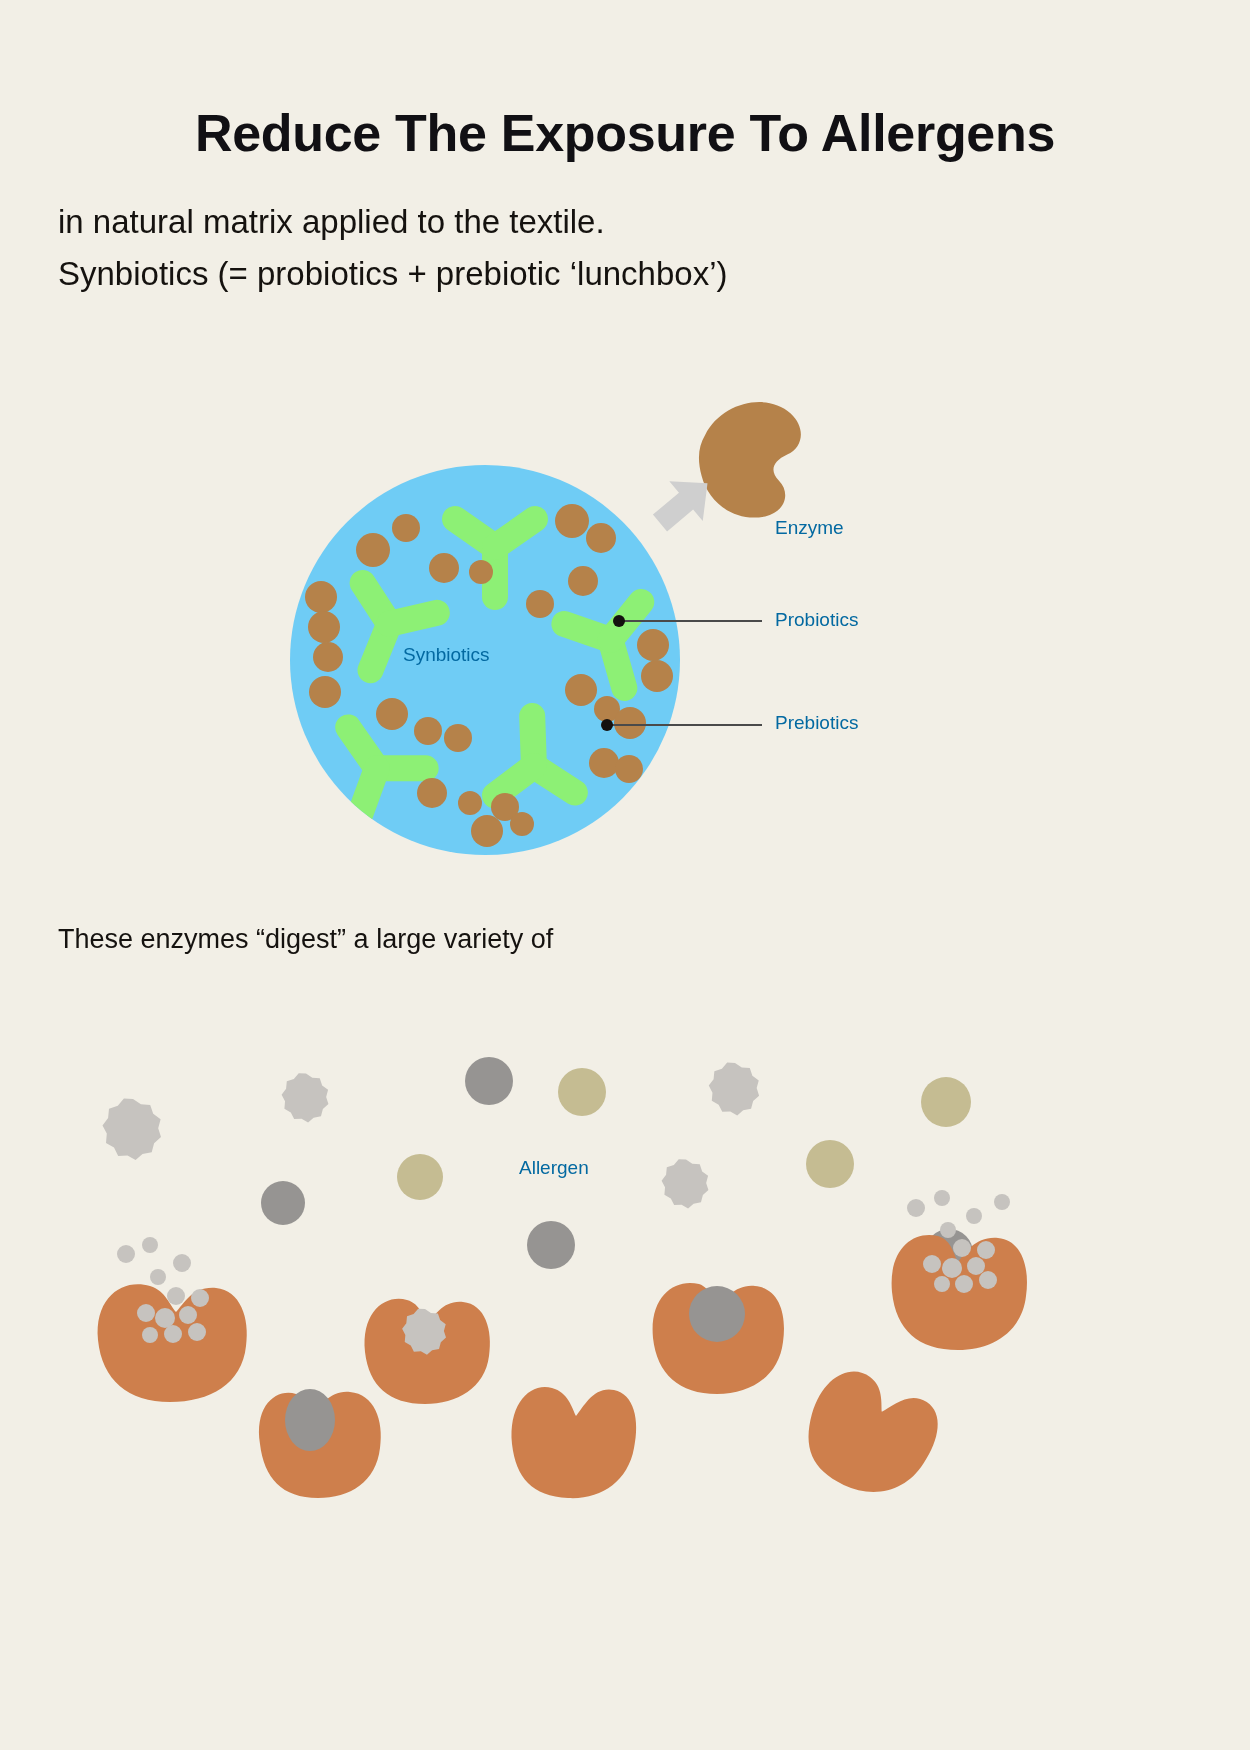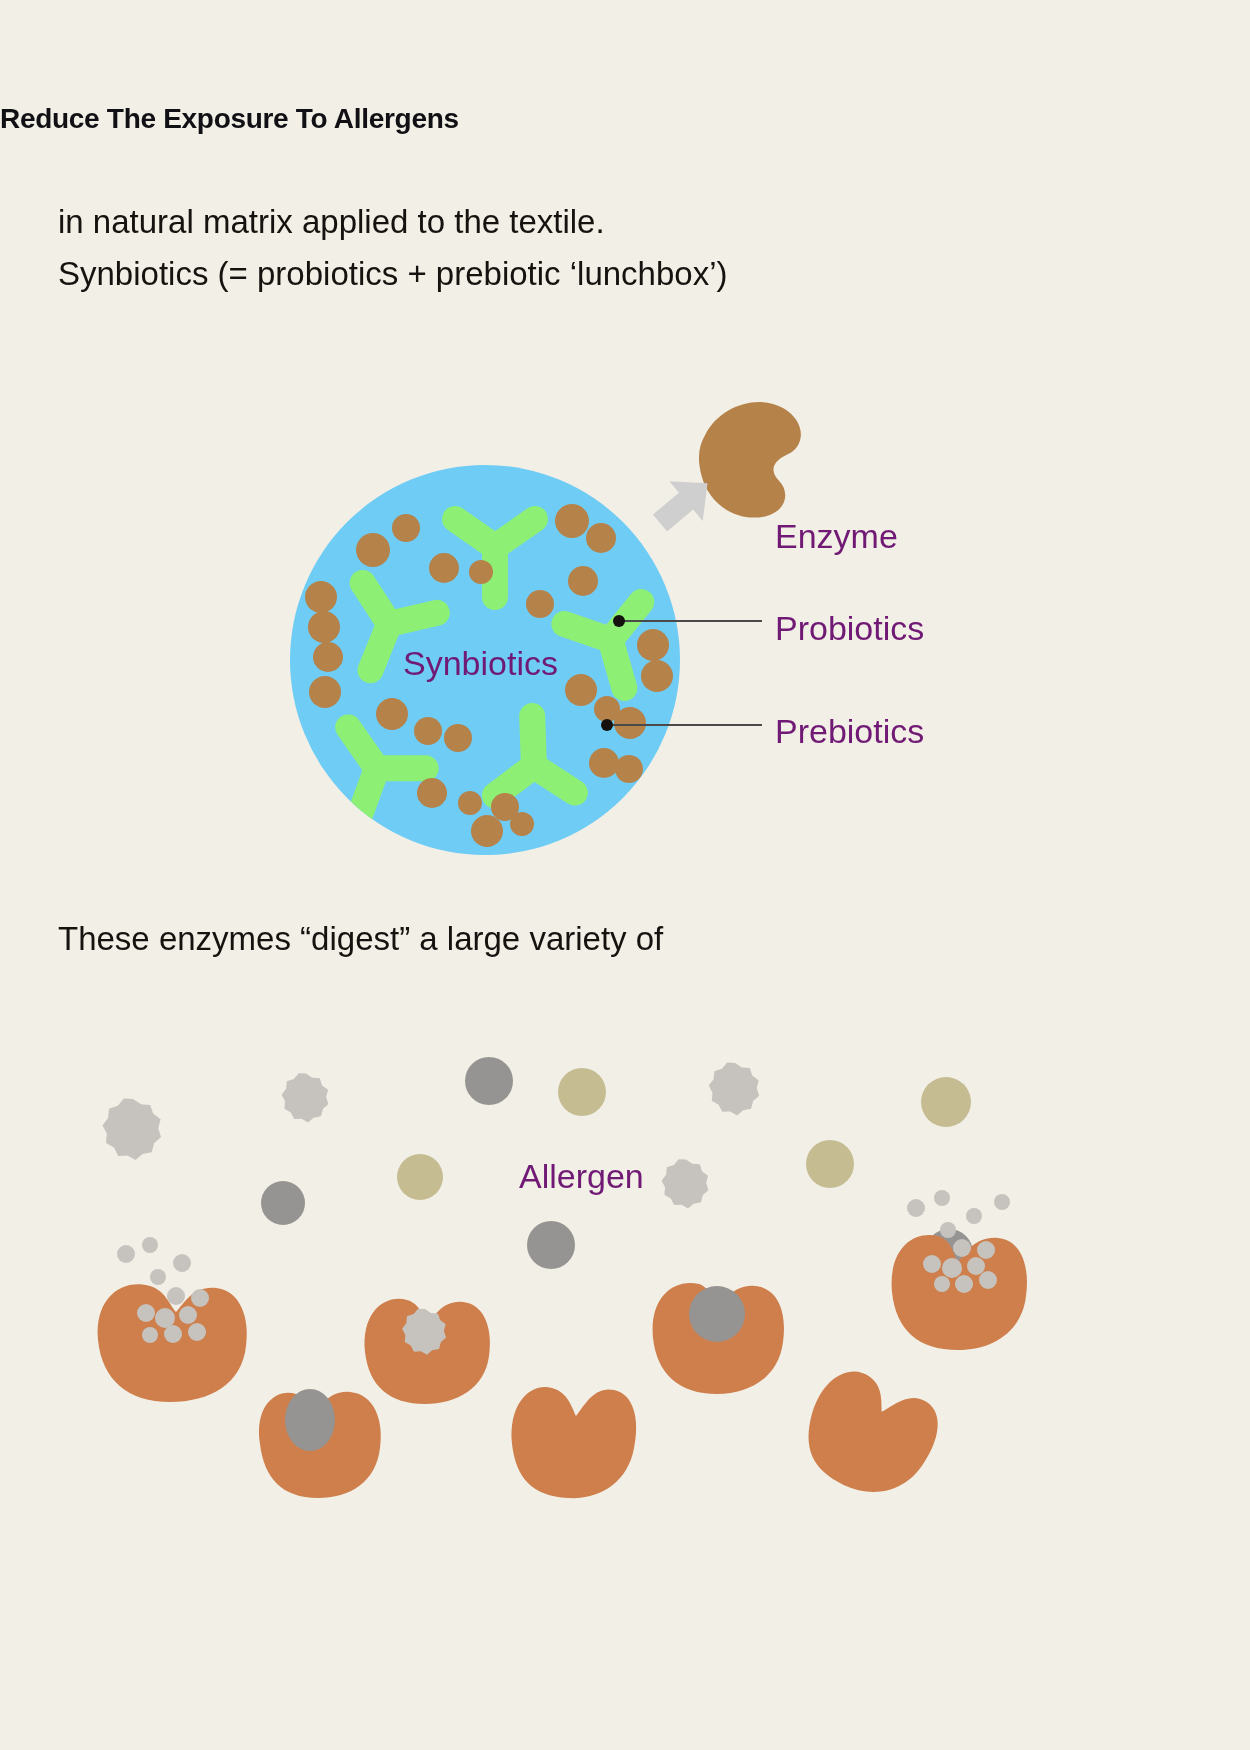--- a/index.html
+++ b/index.html
@@ -8,41 +8,42 @@
     background:#F2EFE6;
     font-family:"Liberation Sans","DejaVu Sans",sans-serif;
     color:#14110F;
     overflow:hidden;
     position:relative;
   }
   .page{position:relative;width:1250px;height:1750px;}
 
   .title{
     position:absolute;top:103px;left:0;width:1250px;
-    font-size:28px;font-weight:bold;letter-spacing:-0.3px;
+    text-align:center;
+    font-size:52px;font-weight:bold;letter-spacing:-0.3px;
     color:#111014;
   }
 
   .intro{
     position:absolute;top:196px;left:58px;width:1110px;
     font-size:33px;line-height:52px;color:#15120F;
   }
   .intro div{white-space:nowrap;}
 
   .midtext{
     position:absolute;top:913px;left:58px;width:1000px;
-    font-size:33px;line-height:52px;color:#15120F;
+    font-size:27px;line-height:52px;color:#15120F;
   }
   .midtext div{white-space:nowrap;}
 
   svg.art{position:absolute;left:0;top:0;width:1250px;height:1750px;pointer-events:none;}
 
   .lbl{
     position:absolute;
-    font-size:34px;color:#701a75;white-space:nowrap;
+    font-size:19px;color:#0369a1;white-space:nowrap;
   }
   .lbl-enzyme{left:775px;top:517px;}
   .lbl-probiotics{left:775px;top:609px;}
   .lbl-prebiotics{left:775px;top:712px;}
   .lbl-synbiotics{left:403px;top:644px;}
   .lbl-allergen{left:519px;top:1157px;}
 </style>
 </head>
 <body>
 

